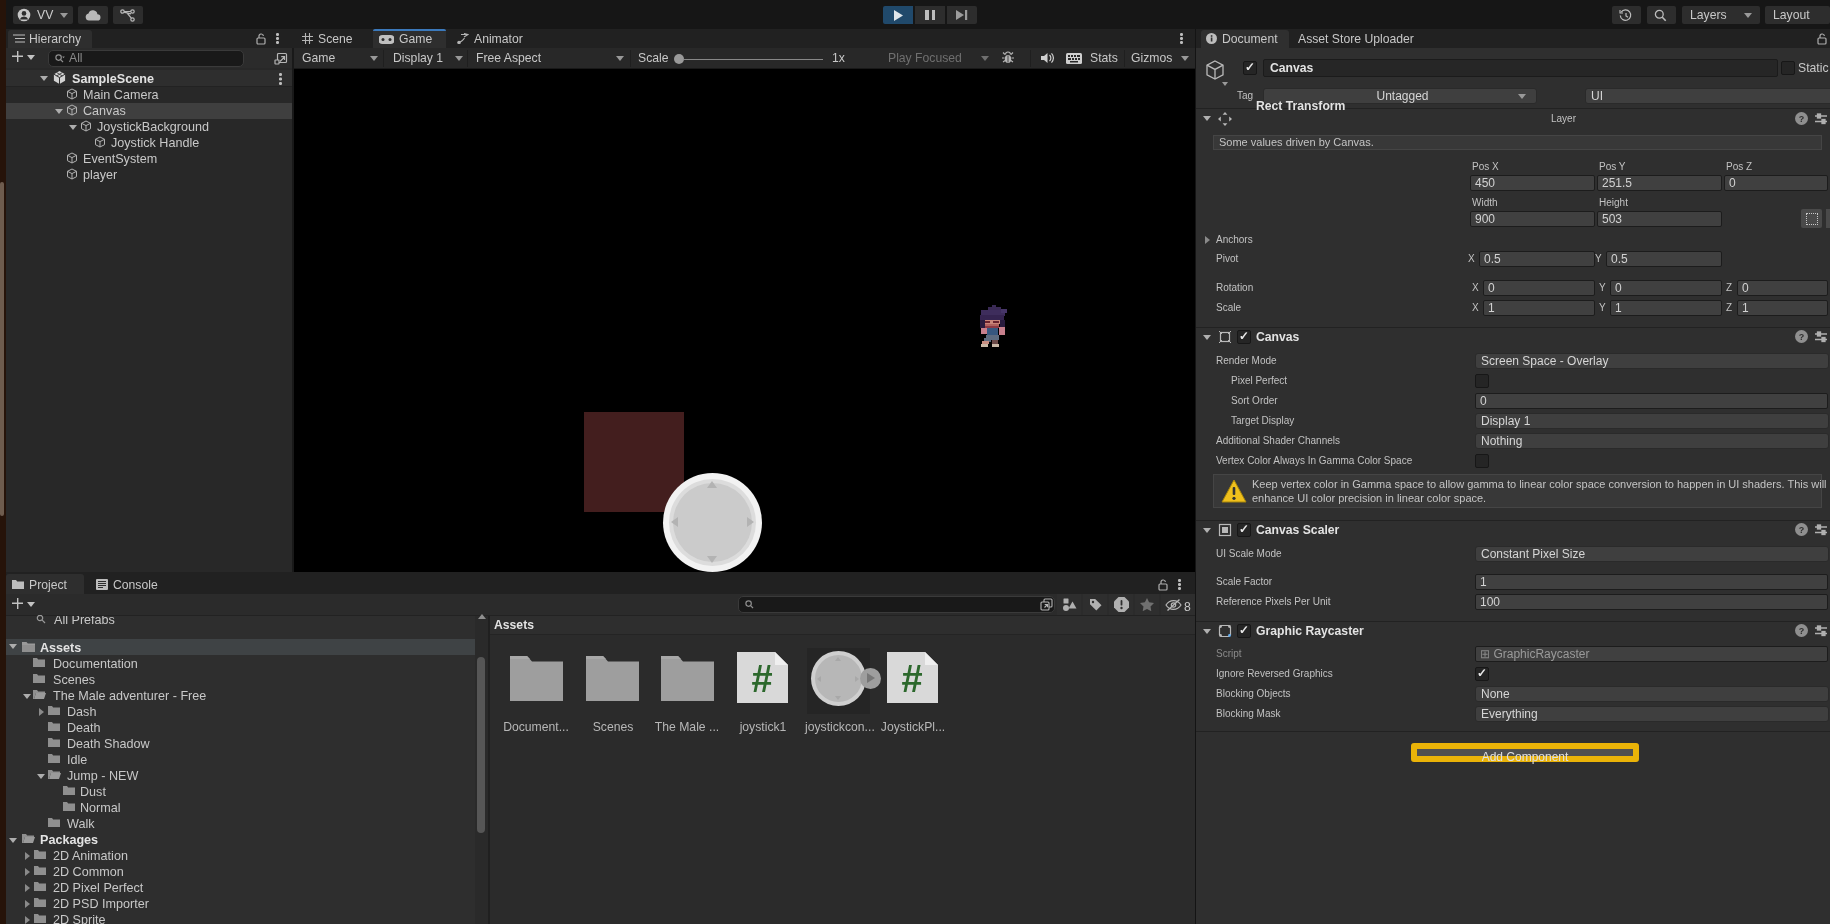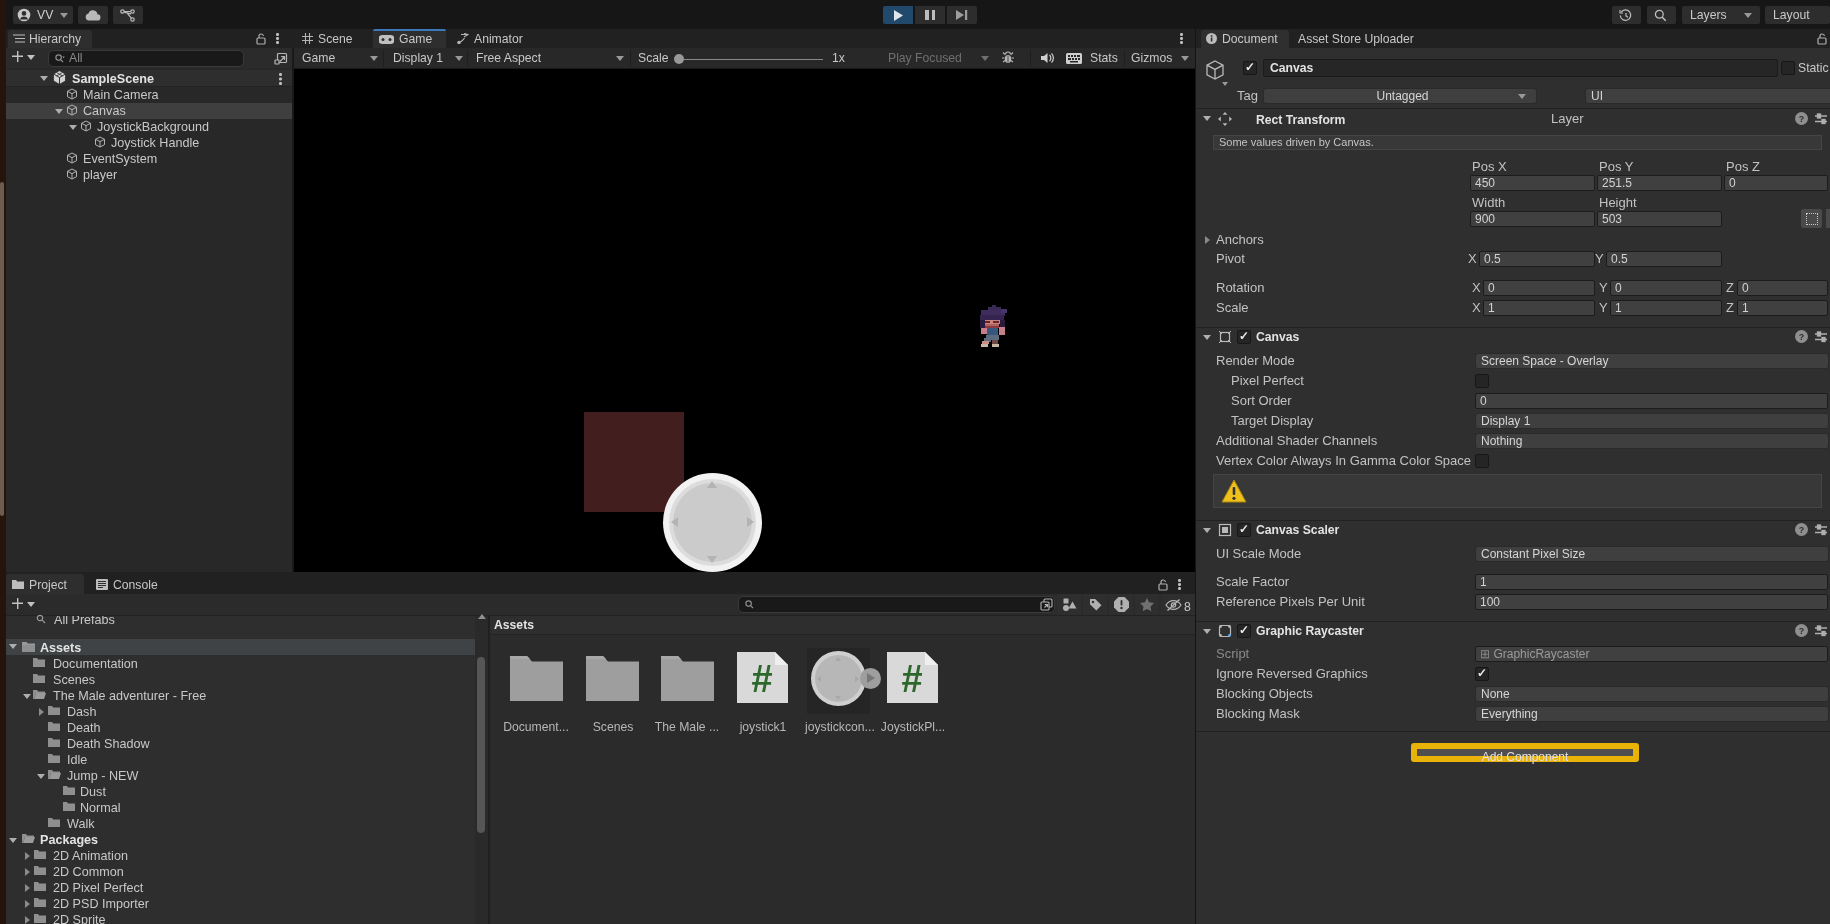--- a/index.html
+++ b/index.html
@@ -11,21 +11,21 @@
 .fld{position:absolute;background:#404040;border:1px solid #1c1c1c;border-radius:2px;height:14px;
   font-size:12px;line-height:14px;color:#d2d2d2;padding-left:4px;white-space:nowrap;overflow:hidden;}
 .dd{position:absolute;background:#3f3f3f;border:1px solid #2a2a2a;border-radius:3px;height:14px;
   font-size:12px;line-height:14px;color:#d6d6d6;padding-left:5px;white-space:nowrap;overflow:hidden;}
 .cb{position:absolute;width:12px;height:12px;background:#252525;border:1px solid #171717;border-radius:2px;}
 .ck{position:absolute;font-size:12px;line-height:12px;color:#e8e8e8;font-weight:bold;}
 .tri-d{width:0;height:0;border-left:4px solid transparent;border-right:4px solid transparent;border-top:5px solid #999;}
 .tri-r{width:0;height:0;border-top:4px solid transparent;border-bottom:4px solid transparent;border-left:5px solid #8a8a8a;}
 .sep{position:absolute;left:1196px;width:634px;height:1px;background:#222;}
 .tt{font-size:12.6px;}
-.lbl{position:absolute;font-size:13px;line-height:16px;color:#c2c2c2;white-space:nowrap;}
+.lbl{position:absolute;font-size:10px;line-height:16px;color:#c2c2c2;white-space:nowrap;}
 svg{display:block;}
 </style></head>
 <body>
 <div id="root">
 
 <div class="abs" style="left:0;top:0;width:6px;height:924px;background:#261309;"></div>
 <div class="abs" style="left:0;top:182px;width:4px;height:334px;background:#6e5c4e;border-radius:3px;"></div>
 
 <div class="abs" style="left:6px;top:0;width:1824px;height:29px;background:#161616;"></div>
 
@@ -567,21 +567,21 @@
 
 <div class="abs tri-d" style="left:1203px;top:116px;border-top-color:#b0b0b0;"></div>
 <svg class="abs" style="left:1218px;top:112px;" width="14" height="14" viewBox="0 0 14 14">
       <g fill="#b9b9b9">
         <path d="M7 0l2.4 2.8H4.6z"></path>
         <path d="M7 14l-2.4-2.8h4.8z"></path>
         <path d="M0 7l2.8-2.4v4.8z"></path>
         <path d="M14 7l-2.8 2.4V4.6z"></path>
       </g>
     </svg>
-<div class="abs t b" style="left:1256px;top:112px;">Rect Transform</div>
+<div class="abs t b" style="left:1256px;top:98px;">Rect Transform</div>
 <svg class="abs" style="left:1795px;top:112px;" width="13" height="13" viewBox="0 0 13 13">
       <circle cx="6.5" cy="6.5" r="6.5" fill="#8f8f8f"></circle>
       <text x="6.5" y="9.8" font-size="9" font-weight="bold" fill="#2f2f2f" text-anchor="middle">?</text>
     </svg>
 <svg class="abs" style="left:1815px;top:113px;" width="12" height="12" viewBox="0 0 12 12">
       <g stroke="#b0b0b0" stroke-width="1.3">
         <path d="M0 3h12M0 8.5h12"></path>
         <rect x="2.5" y="1" width="3" height="4" fill="#b0b0b0"></rect>
         <rect x="7" y="6.5" width="3" height="4" fill="#b0b0b0"></rect>
       </g>
@@ -663,20 +663,21 @@
 <div class="dd" style="left:1475px;top:433px;width:347px;">Nothing</div>
 <div class="abs lbl" style="left:1216px;top:453px;">Vertex Color Always In Gamma Color Space</div>
 <div class="cb" style="left:1475px;top:454px;"></div>
 
 <div class="abs" style="left:1213px;top:474px;width:609px;height:34px;background:#383838;border:1px solid #454545;box-sizing:border-box;"></div>
 <svg class="abs" style="left:1221px;top:479px;" width="26" height="24" viewBox="0 0 26 24">
       <path d="M13 1L25 23H1z" fill="#f0c01c" stroke="#a8860a" stroke-width="1"></path>
       <rect x="11.7" y="8" width="2.6" height="8" rx="1" fill="#333"></rect>
       <circle cx="13" cy="19.3" r="1.6" fill="#333"></circle>
     </svg>
+<div class="abs" style="left:1252px;top:477px;font-size:11px;line-height:14px;color:#c4c4c4;">Keep vertex color in Gamma space to allow gamma to linear color space conversion to happen in UI shaders. This will<br>enhance UI color precision in linear color space.</div>
 
 <div class="sep" style="top:520px;"></div>
 
 <div class="abs tri-d" style="left:1203px;top:528px;border-top-color:#b0b0b0;"></div>
 <svg class="abs" style="left:1218px;top:523px;" width="14" height="14" viewBox="0 0 14 14">
       <g fill="none" stroke="#b9b9b9" stroke-width="1.2">
         <rect x="1.5" y="1.5" width="11" height="11"></rect>
         <rect x="4" y="4" width="6" height="6" fill="#b9b9b9" stroke="none"></rect>
       </g>
     </svg>

